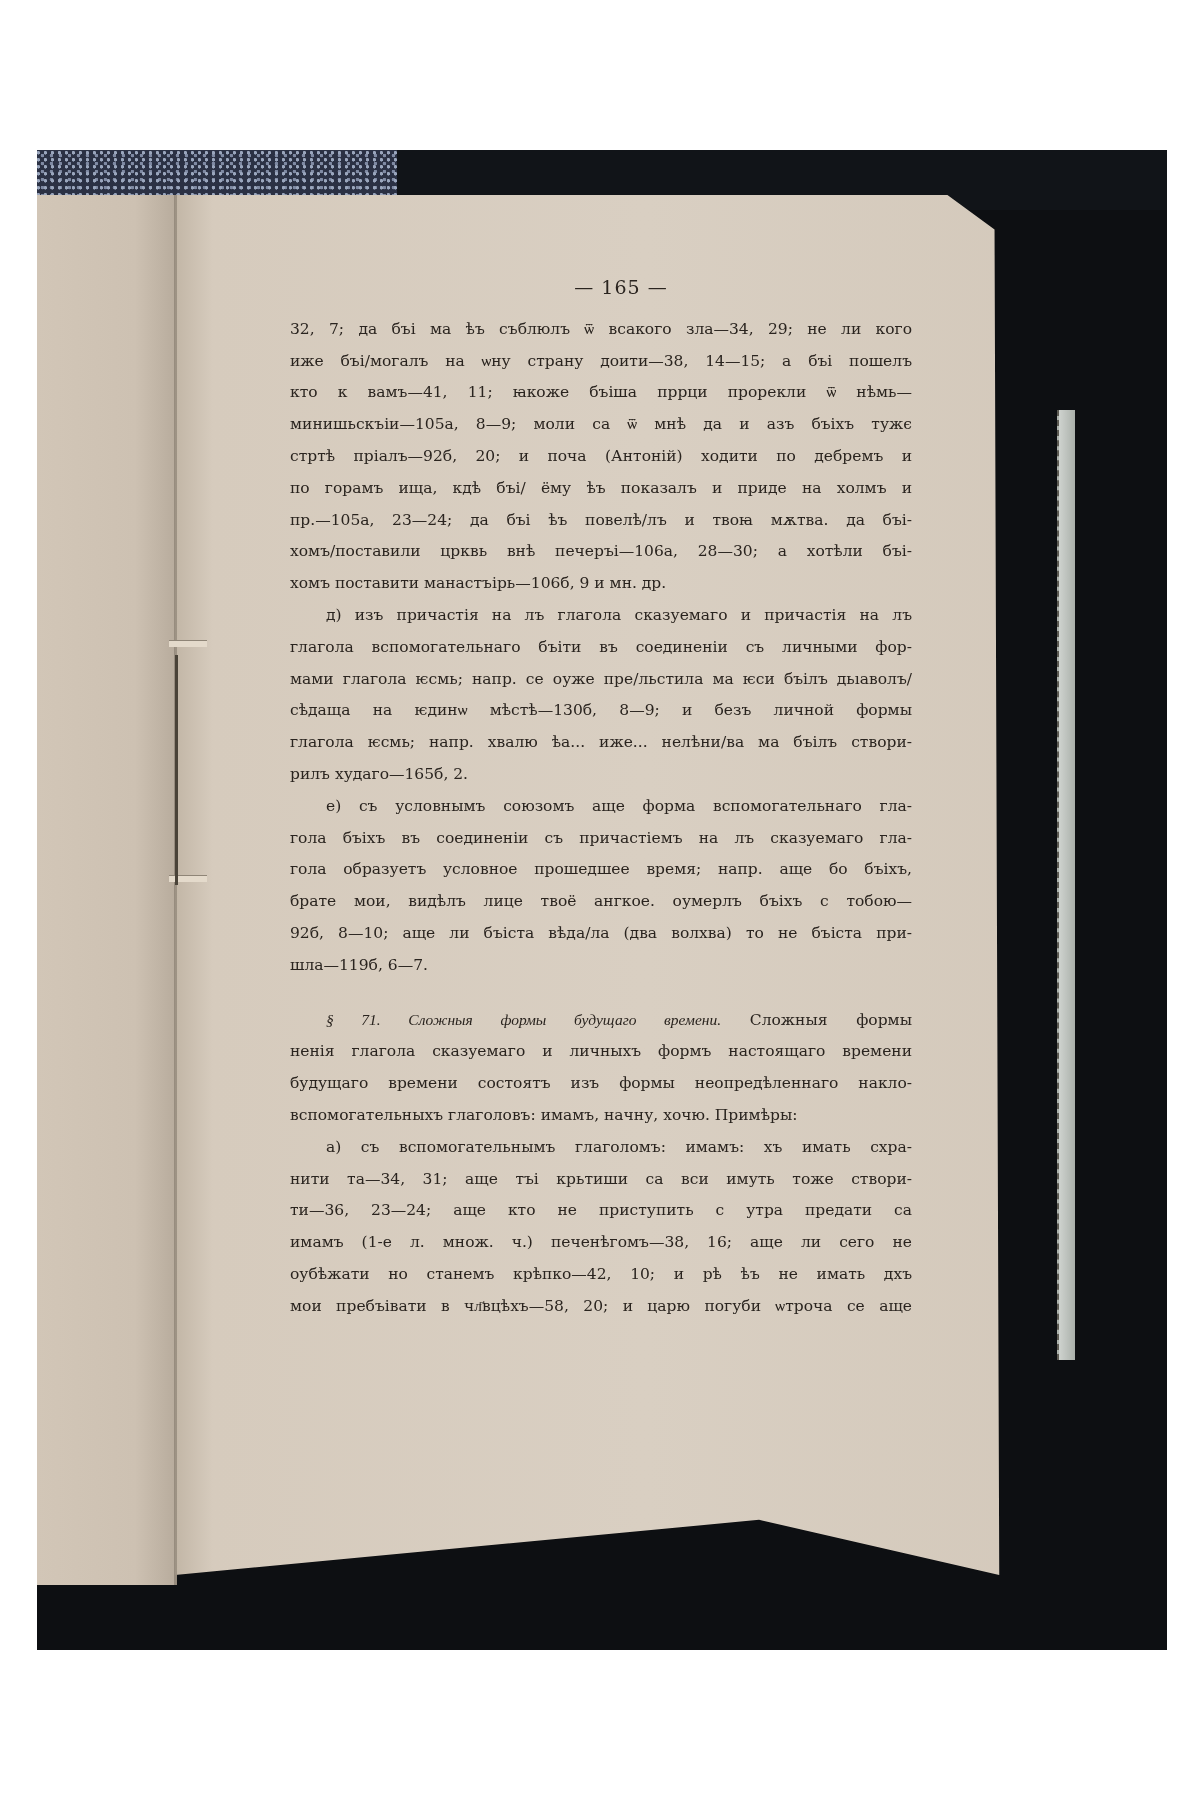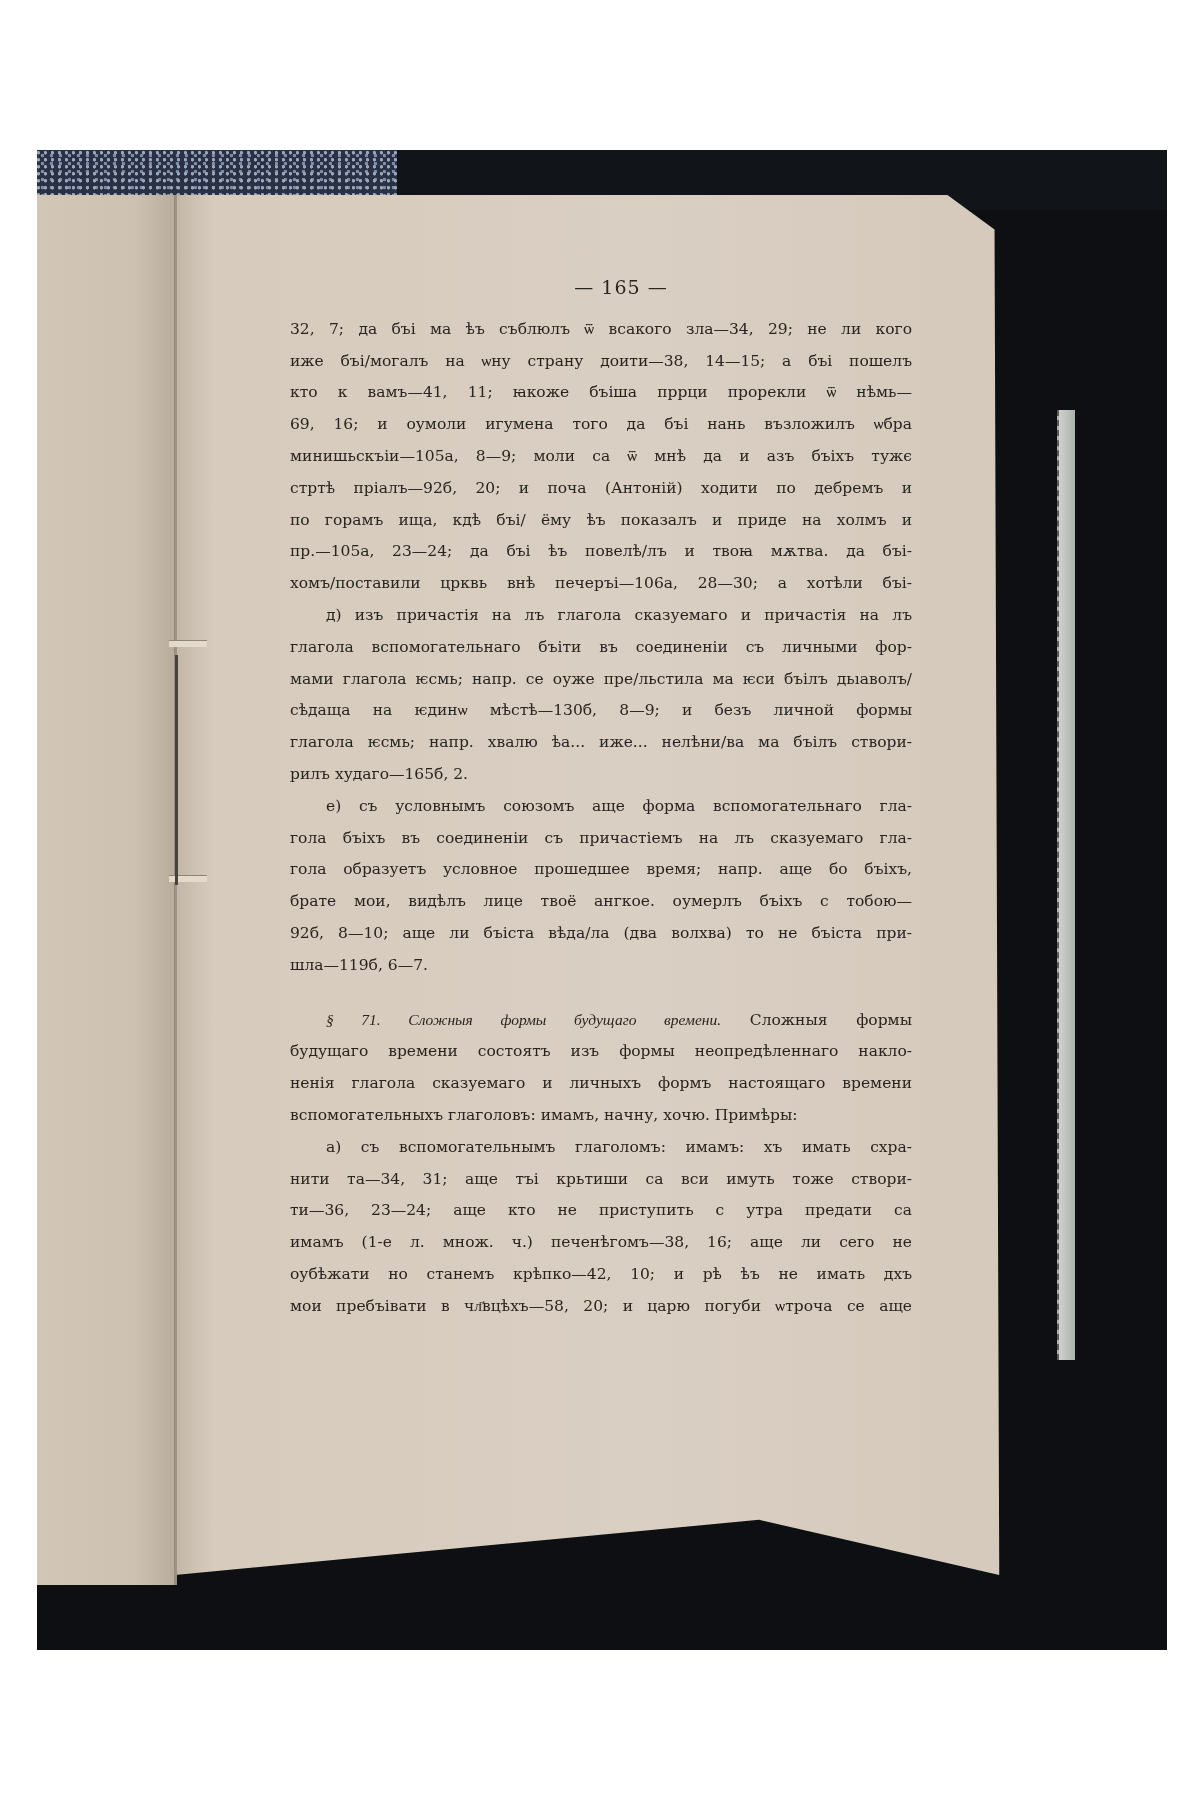--- a/index.html
+++ b/index.html
@@ -47,26 +47,26 @@
   <div class="stitch" style="top:725px;"></div>
   <div class="stitch-line"></div>
 
   <div class="text-block">
     <div class="folio">— 165 —</div>
 
     <div>
       <div class="line">32, 7; да бъі ма ѣъ съблюлъ ѿ всакого зла—34, 29; не ли кого</div>
       <div class="line">иже бъі/могалъ на ѡну страну доити—38, 14—15; а бъі пошелъ</div>
       <div class="line">кто к вамъ—41, 11; ꙗкоже бъіша пррци прорекли ѿ нѣмь—</div>
-      <div class="line">69, 16; и оумоли игумена того да бъі нань възложилъ ѡбра</div>
       <div class="line">минишьскъіи—105а, 8—9; моли са ѿ мнѣ да и азъ бъіхъ тужє</div>
       <div class="line">стртѣ прiалъ—92б, 20; и поча (Антоній) ходити по дебремъ и</div>
       <div class="line">по горамъ ища, кдѣ бъі/ ёму ѣъ показалъ и приде на холмъ и</div>
       <div class="line">пр.—105а, 23—24; да бъі ѣъ повелѣ/лъ и твоꙗ мѫтва. да бъі-</div>
       <div class="line">хомъ/поставили црквь внѣ печеръі—106а, 28—30; а хотѣли бъі-</div>
+      <div class="line last">хомъ поставити манастъірь—106б, 9 и мн. др.</div>
     </div>
 
     <div>
       <div class="line indent">д) изъ причастія на лъ глагола сказуемаго и причастія на лъ</div>
       <div class="line">глагола вспомогательнаго бъіти въ соединеніи съ личными фор-</div>
       <div class="line">мами глагола ѥсмь; напр. се оуже пре/льстила ма ѥси бъілъ дьıаволъ/</div>
       <div class="line">сѣдаща на ѥдинѡ мѣстѣ—130б, 8—9; и безъ личной формы</div>
       <div class="line">глагола ѥсмь; напр. хвалю ѣа... иже... нелѣни/ва ма бъілъ створи-</div>
       <div class="line last">рилъ худаго—165б, 2.</div>
     </div>
@@ -80,22 +80,22 @@
       <div class="line last">шла—119б, 6—7.</div>
     </div>
 
     <div class="gap"></div>
 
     <div>
       <div class="line indent">
         <span class="ital">§ 71. Сложныя формы будущаго времени.</span>
         <span>Сложныя формы</span>
       </div>
+      <div class="line">ненія глагола сказуемаго и личныхъ формъ настоящаго времени</div>
       <div class="line">будущаго времени состоятъ изъ формы неопредѣленнаго накло-</div>
-      <div class="line">ненія глагола сказуемаго и личныхъ формъ настоящаго времени</div>
       <div class="line last">вспомогательныхъ глаголовъ: имамъ, начну, хочю. Примѣры:</div>
     </div>
 
     <div>
       <div class="line indent">а) съ вспомогательнымъ глаголомъ: имамъ: хъ имать схра-</div>
       <div class="line">нити та—34, 31; аще тъі крьтиши са вси имуть тоже створи-</div>
       <div class="line">ти—36, 23—24; аще кто не приступить с утра предати са</div>
       <div class="line">имамъ (1-е л. множ. ч.) печенѣгомъ—38, 16; аще ли сего не</div>
       <div class="line">оубѣжати но станемъ крѣпко—42, 10; и рѣ ѣъ не имать дхъ</div>
       <div class="line">мои пребъівати в чл҃вцѣхъ—58, 20; и царю погуби ѡтроча се аще</div>

